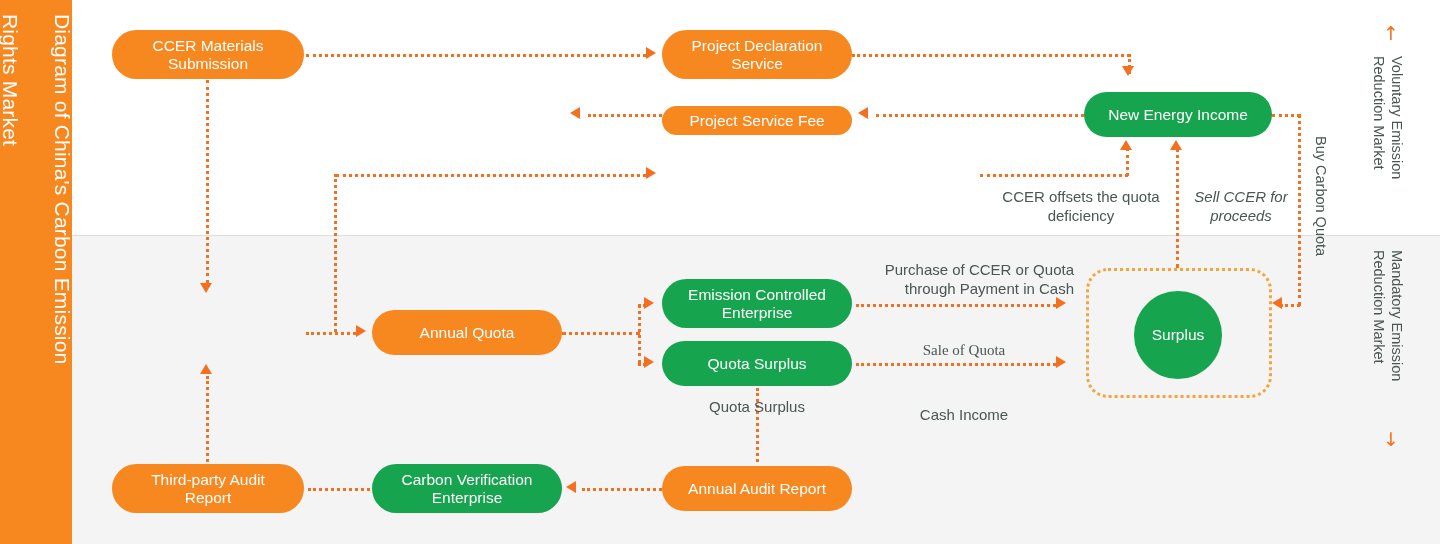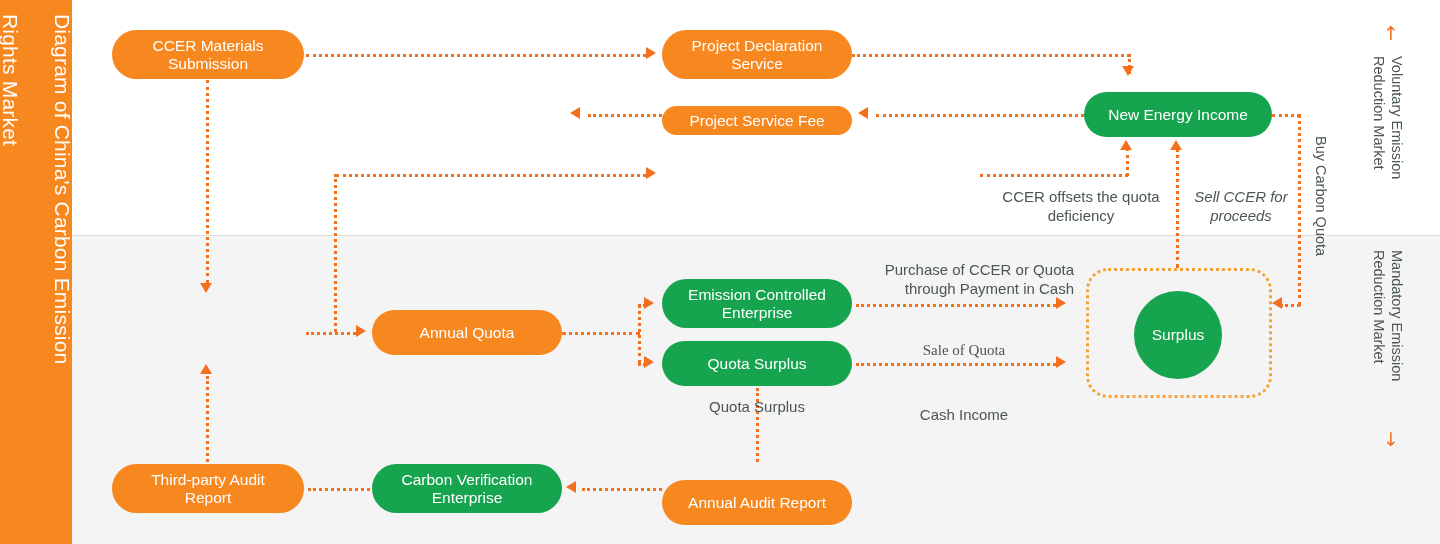--- a/index.html
+++ b/index.html
@@ -213,21 +213,21 @@
   </div>
 
   <div class="node orange" style="left:112px; top:464px; width:192px; height:49px;">
     <span class="lbl">Third-party Audit<br>Report</span>
   </div>
 
   <div class="node green" style="left:372px; top:464px; width:190px; height:49px;">
     <span class="lbl">Carbon Verification<br>Enterprise</span>
   </div>
 
-  <div class="node orange" style="left:662px; top:466px; width:190px; height:45px;margin-top:14px;">
+  <div class="node orange" style="left:662px; top:466px; width:190px; height:45px;">
     <span class="lbl">Annual Audit Report</span>
   </div>
 
   <div class="cap" style="left:978px; top:187px; width:206px;">CCER offsets the quota<br>deficiency</div>
 
   <div class="cap" style="left:1186px; top:187px; width:110px;font-style:italic;">Sell CCER for<br>proceeds</div>
 
   <div class="vlabel" style="left:1312px; top:136px;">Buy Carbon Quota</div>
 
 

